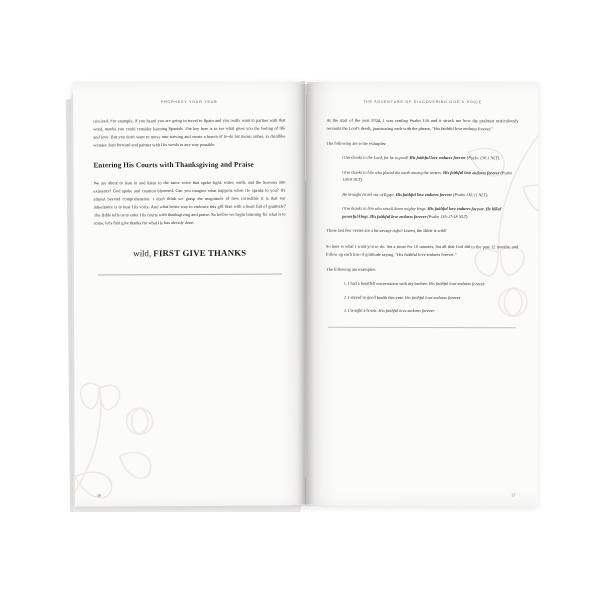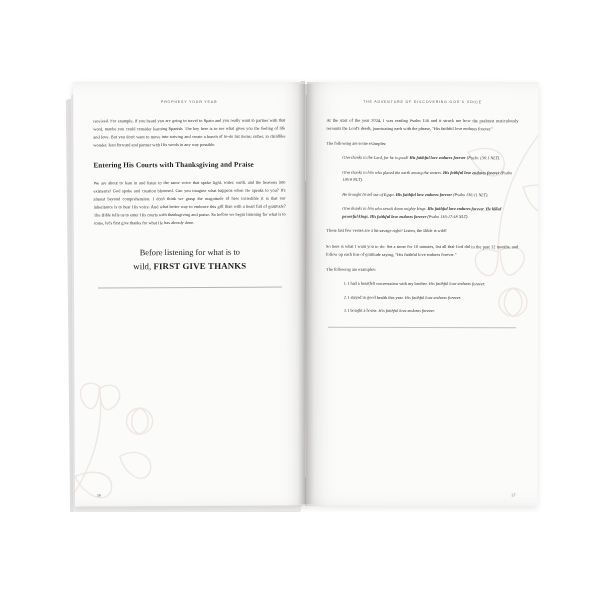--- a/index.html
+++ b/index.html
@@ -199,21 +199,20 @@
       <div class="page-inner">
         <div class="running-head">PROPHESY YOUR YEAR</div>
 
         <p class="body-text">received. For example, if you heard you are going to travel to Spain and you really want to partner with that word, maybe you could consider learning Spanish. The key here is to see what gives you the feeling of life and love. But you don't want to move into striving and create a bunch of to-do list items; rather, in childlike wonder, lean forward and partner with His words in any way possible.</p>
 
         <h2 class="section-head">Entering His Courts with Thanksgiving and Praise</h2>
 
         <p class="body-text">We are about to lean in and listen to the same voice that spoke light, water, earth, and the heavens into existence! God spoke and creation bloomed. Can you imagine what happens when He speaks to you? It's almost beyond comprehension. I don't think we grasp the magnitude of how incredible it is that our inheritance is to hear His voice. And what better way to embrace this gift than with a heart full of gratitude? The Bible tells us to enter His courts with thanksgiving and praise. So before we begin listening for what is to come, let's first give thanks for what He has already done.</p>
 
         <div class="pullquote">
-          <div class="pq-line l1">Before listening for what is to</div>
           <div class="pq-line l2"><span>wild, </span><span class="strong">FIRST GIVE THANKS</span></div>
         </div>
 
         <div class="rule"></div>
       </div>
 
       <div class="folio left">26</div>
     </div>
 
     <div class="page right">

